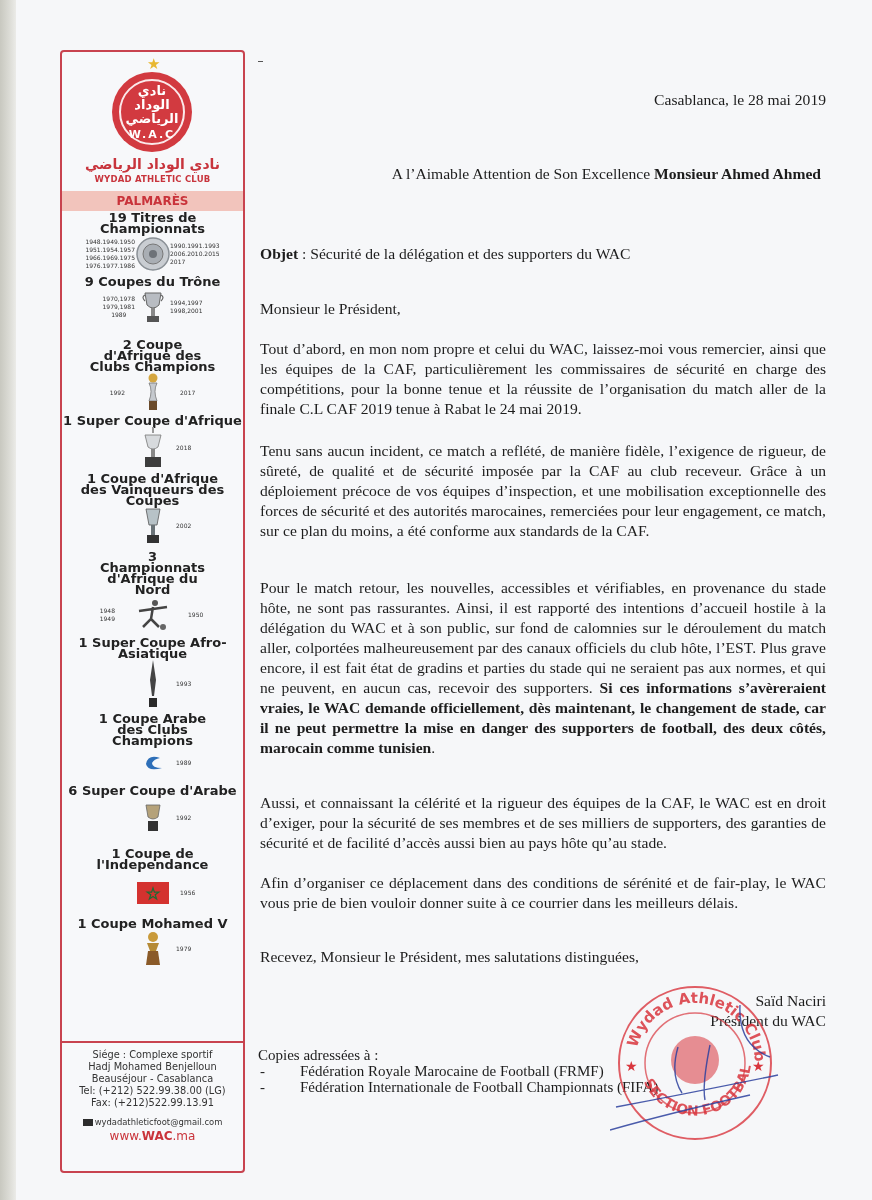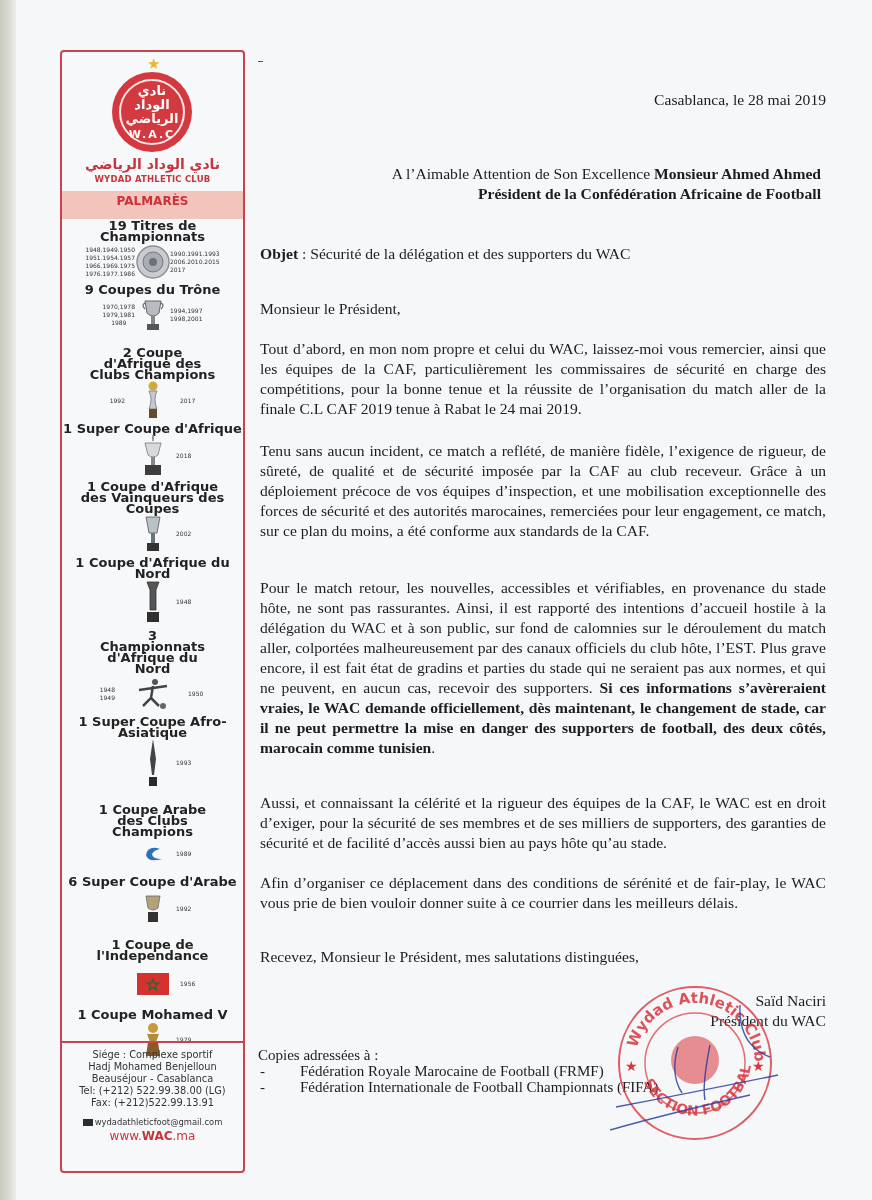--- a/index.html
+++ b/index.html
@@ -47,21 +47,21 @@
   .crest-wac { font-size: 11px; letter-spacing: 2px; margin-top: 2px; }
   .club-arabic {
     position: absolute; left: 0; right: 0; top: 104px;
     color: #c8343c; font-size: 14px; font-weight: bold; line-height: 16px;
   }
   .club-latin {
     position: absolute; left: 0; right: 0; top: 122px;
     color: #c8343c; font-size: 8.5px; font-weight: bold; letter-spacing: 0.2px;
   }
   .palmares-bar {
-    margin-top: 4px; height: 28px; background: #f2c4bc;
+    margin-top: 4px; height: 20px; background: #f2c4bc;
     color: #c9333a; font-weight: bold; font-size: 12px;
     text-align: center; line-height: 20px;
   }
   .trophy-section { text-align: center; }
   .t-title {
     font-size: 13px; font-weight: bold; line-height: 11px; color: #222;
   }
   .t-row {
     position: relative; display: flex; align-items: center; justify-content: center;
   }
@@ -215,32 +215,20 @@
         <path d="M2 2 H16 L13 18 H5 Z" fill="#b7c2c7" stroke="#555" stroke-width="0.8"></path>
         <rect x="7" y="18" width="4" height="10" fill="#6a7378"></rect>
         <rect x="3" y="28" width="12" height="8" fill="#333"></rect>
       </svg>
       <div class="t-years right" style="left:114px;">
         <div>2002</div>
       </div>
     </div>
   </div>
 
-  <div class="trophy-section" style="margin-top:3px;">
-    <div class="t-title">1 Coupe d'Afrique du Nord</div>
-    <div class="t-row" style="height:46px;">
-      <svg class="trophy-icon" width="16" height="44" viewBox="0 0 16 44">
-        <path d="M2 2 H14 L11 10 V30 H5 V10 Z" fill="#555" stroke="#333" stroke-width="0.8"></path>
-        <rect x="2" y="32" width="12" height="10" fill="#2f2f2f"></rect>
-      </svg>
-      <div class="t-years right" style="left:114px;">
-        <div>1948</div>
-      </div>
-    </div>
-  </div>
 
   <div class="trophy-section" style="margin-top:5px;">
     <div class="t-title" style="width:110px;margin:0 auto;">3 Championnats d'Afrique du Nord</div>
     <div class="t-row" style="height:40px;">
       <div class="t-years left" style="right:128px;">
         <div>1948</div>
         <div>1949</div>
       </div>
       <svg class="trophy-icon" width="36" height="32" viewBox="0 0 36 32">
         <circle cx="20" cy="4" r="3" fill="#555"></circle>
@@ -259,21 +247,21 @@
       <svg class="trophy-icon" width="12" height="48" viewBox="0 0 12 48">
         <path d="M6 0 L9 20 L7 36 H5 L3 20 Z" fill="#444"></path>
         <rect x="2" y="38" width="8" height="9" fill="#2a2a2a"></rect>
       </svg>
       <div class="t-years right" style="left:114px;">
         <div>1993</div>
       </div>
     </div>
   </div>
 
-  <div class="trophy-section" style="margin-top:16px;">
+  <div class="trophy-section" style="margin-top:4px;">
     <div class="t-title" style="width:110px;margin:0 auto;">1 Coupe Arabe des Clubs Champions</div>
     <div class="t-row" style="height:34px;">
       <svg class="trophy-icon" width="22" height="18" viewBox="0 0 22 18">
         <path d="M18 4 Q6 0 4 10 Q6 18 20 14 Q10 14 10 9 Q12 5 18 4 Z" fill="#2e6fb8"></path>
       </svg>
       <div class="t-years right" style="left:114px;">
         <div>1989</div>
       </div>
     </div>
   </div>
@@ -332,21 +320,20 @@
   </div>
 </aside>
 
 <div class="tiny-dash"></div>
 
 <main class="letter">
   <div class="date">Casablanca, le 28 mai 2019</div>
 
   <div class="addressee">
     <div><span>A l’Aimable Attention de Son Excellence </span><span class="b">Monsieur Ahmed Ahmed</span></div>
-    <div class="b">Président de la Confédération Africaine de Football</div>
   </div>
 
   <div class="subject">
     <span class="b">Objet</span><span> : </span><span>Sécurité de la délégation et des supporters du WAC</span>
   </div>
 
   <div class="salutation">Monsieur le Président,</div>
 
   <p class="para" style="top:339px;">Tout d’abord, en mon nom propre et celui du WAC, laissez-moi vous remercier, ainsi que les équipes de la CAF, particulièrement les commissaires de sécurité en charge des compétitions, pour la bonne tenue et la réussite de l’organisation du match aller de la finale C.L CAF 2019 tenue à Rabat le 24 mai 2019.</p>
   <p class="para" style="top:441px;">Tenu sans aucun incident, ce match a reflété, de manière fidèle, l’exigence de rigueur, de sûreté, de qualité et de sécurité imposée par la CAF au club receveur. Grâce à un déploiement précoce de vos équipes d’inspection, et une mobilisation exceptionnelle des forces de sécurité et des autorités marocaines, remerciées pour leur engagement, ce match, sur ce plan du moins, a été conforme aux standards de la CAF.</p>

